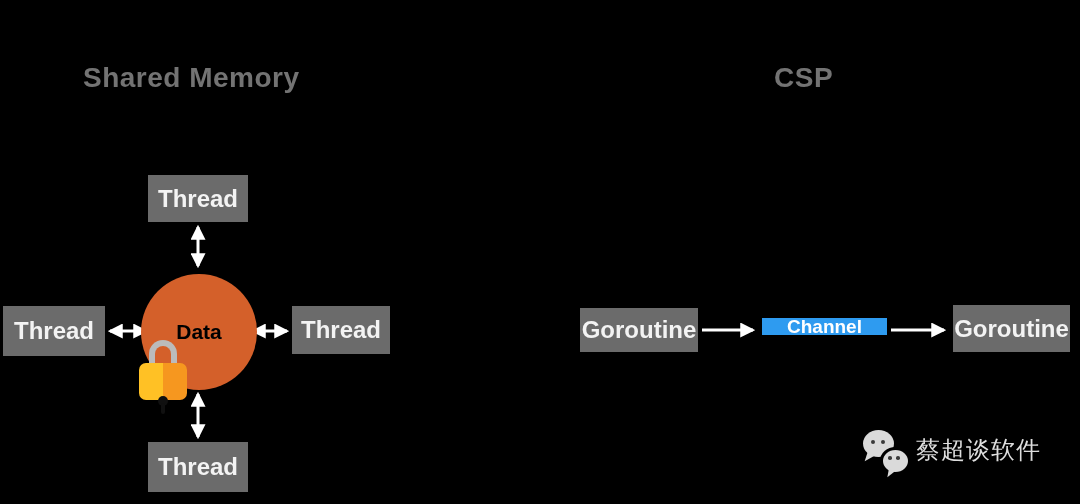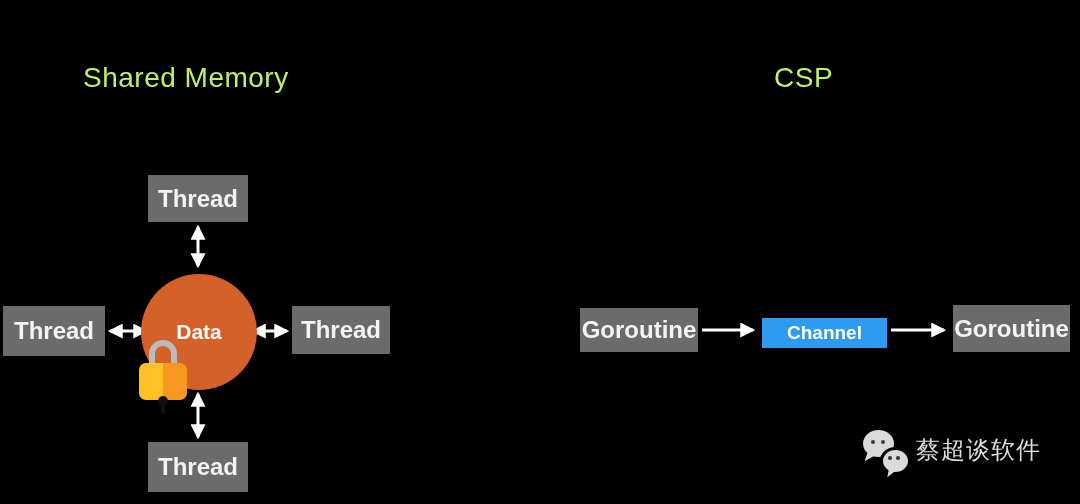--- a/index.html
+++ b/index.html
@@ -1,43 +1,43 @@
 <!DOCTYPE html>
 <html><head>
 <meta charset="utf-8">
 <style>
   html,body{margin:0;padding:0;background:#000;}
   .canvas{
     position:relative;width:1080px;height:504px;background:#000;
     overflow:hidden;font-family:"Liberation Sans",sans-serif;
   }
-  .title{position:absolute;color:#bef264;font-weight:normal;font-size:28px;letter-spacing:.5px;}
+  .title{position:absolute;color:#737373;font-weight:bold;font-size:28px;letter-spacing:.5px;}
   #title-left{left:83px;top:62px;}
   #title-right{left:774px;top:62px;}
 
   .gbox{
     position:absolute;background:#6B6B6B;color:#F3F3F3;font-weight:bold;font-size:24px;
     display:flex;align-items:center;justify-content:center;
   }
   #thread-top{left:148px;top:175px;width:100px;height:47px;}
   #thread-left{left:3px;top:306px;width:102px;height:50px;}
   #thread-right{left:292px;top:306px;width:98px;height:48px;}
   #thread-bottom{left:148px;top:442px;width:100px;height:50px;}
   #goroutine-left{left:580px;top:308px;width:118px;height:44px;}
   #goroutine-right{left:953px;top:305px;width:117px;height:47px;}
 
   #channel{
-    position:absolute;left:762px;top:318px;width:125px;height:30px;background:#2E9BF0;
+    position:absolute;left:762px;top:318px;width:125px;height:17px;background:#2E9BF0;
     color:#ffffff;font-weight:bold;font-size:19px;
     display:flex;align-items:center;justify-content:center;
   }
 
   #data-circle{
     position:absolute;left:141px;top:274px;width:116px;height:116px;border-radius:50%;
-    background:#D4602A;color:#ffffff;font-weight:bold;font-size:21px;
+    background:#D4602A;color:#000000;font-weight:bold;font-size:21px;
     display:flex;align-items:center;justify-content:center;
   }
 
   .arrows{position:absolute;left:0;top:0;}
 
   
   .lock{position:absolute;left:139px;top:340px;width:48px;height:60px;}
   .lock-shackle{
     position:absolute;left:10px;top:0;width:16px;height:21px;
     border:6px solid #BBBBBB;border-bottom:none;border-radius:14px 14px 0 0;

